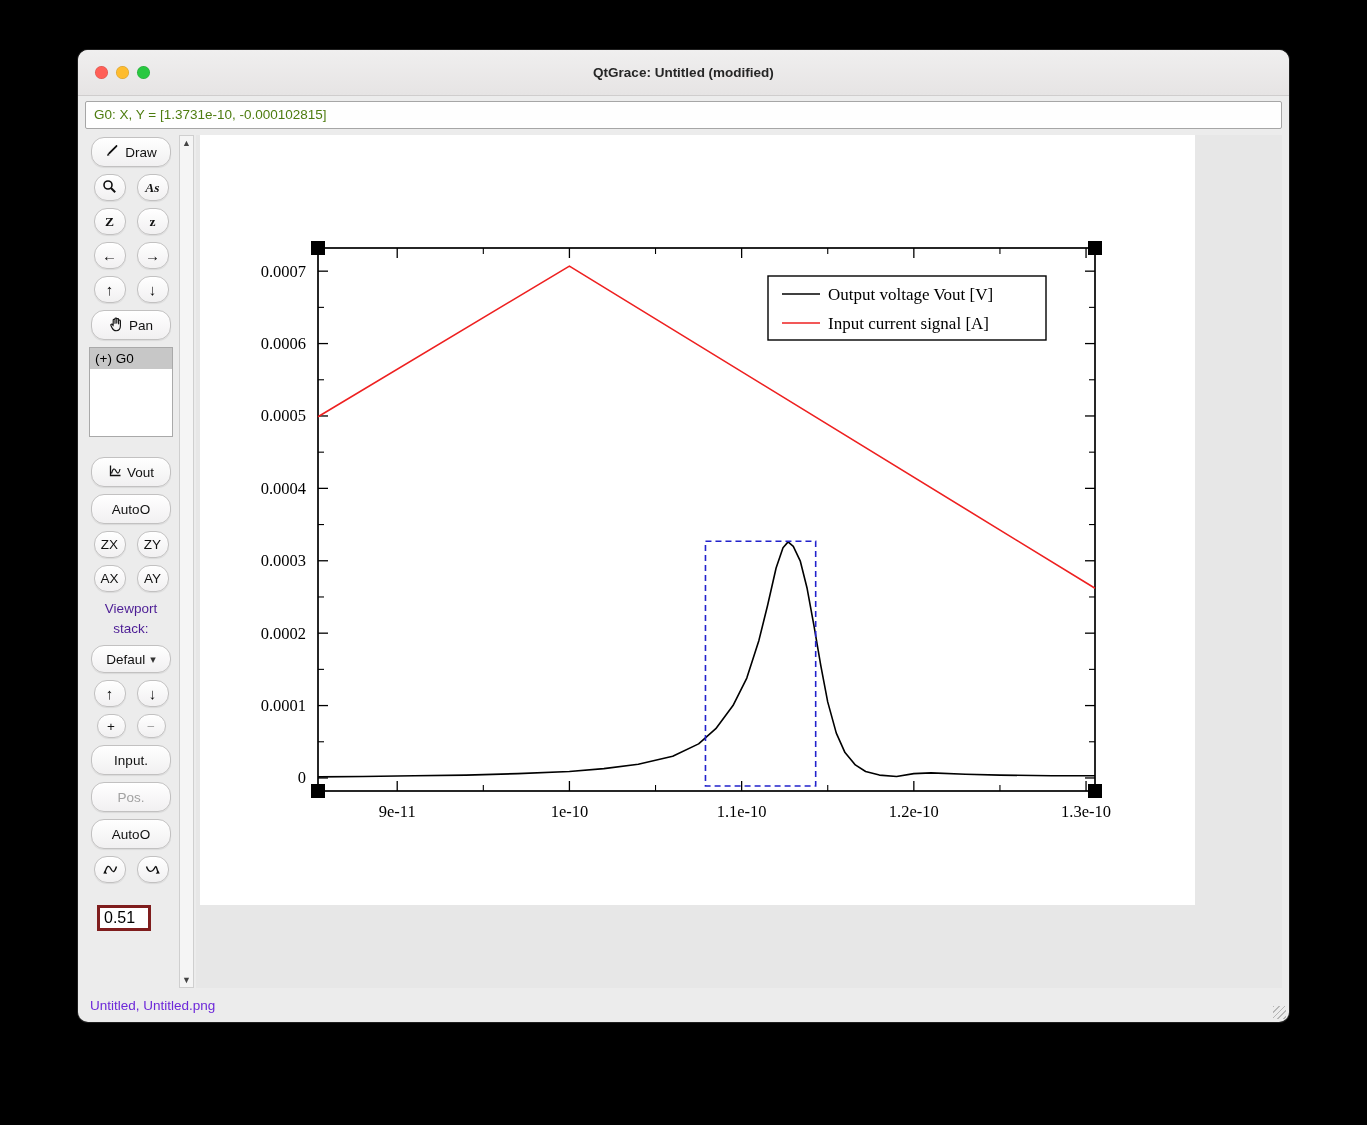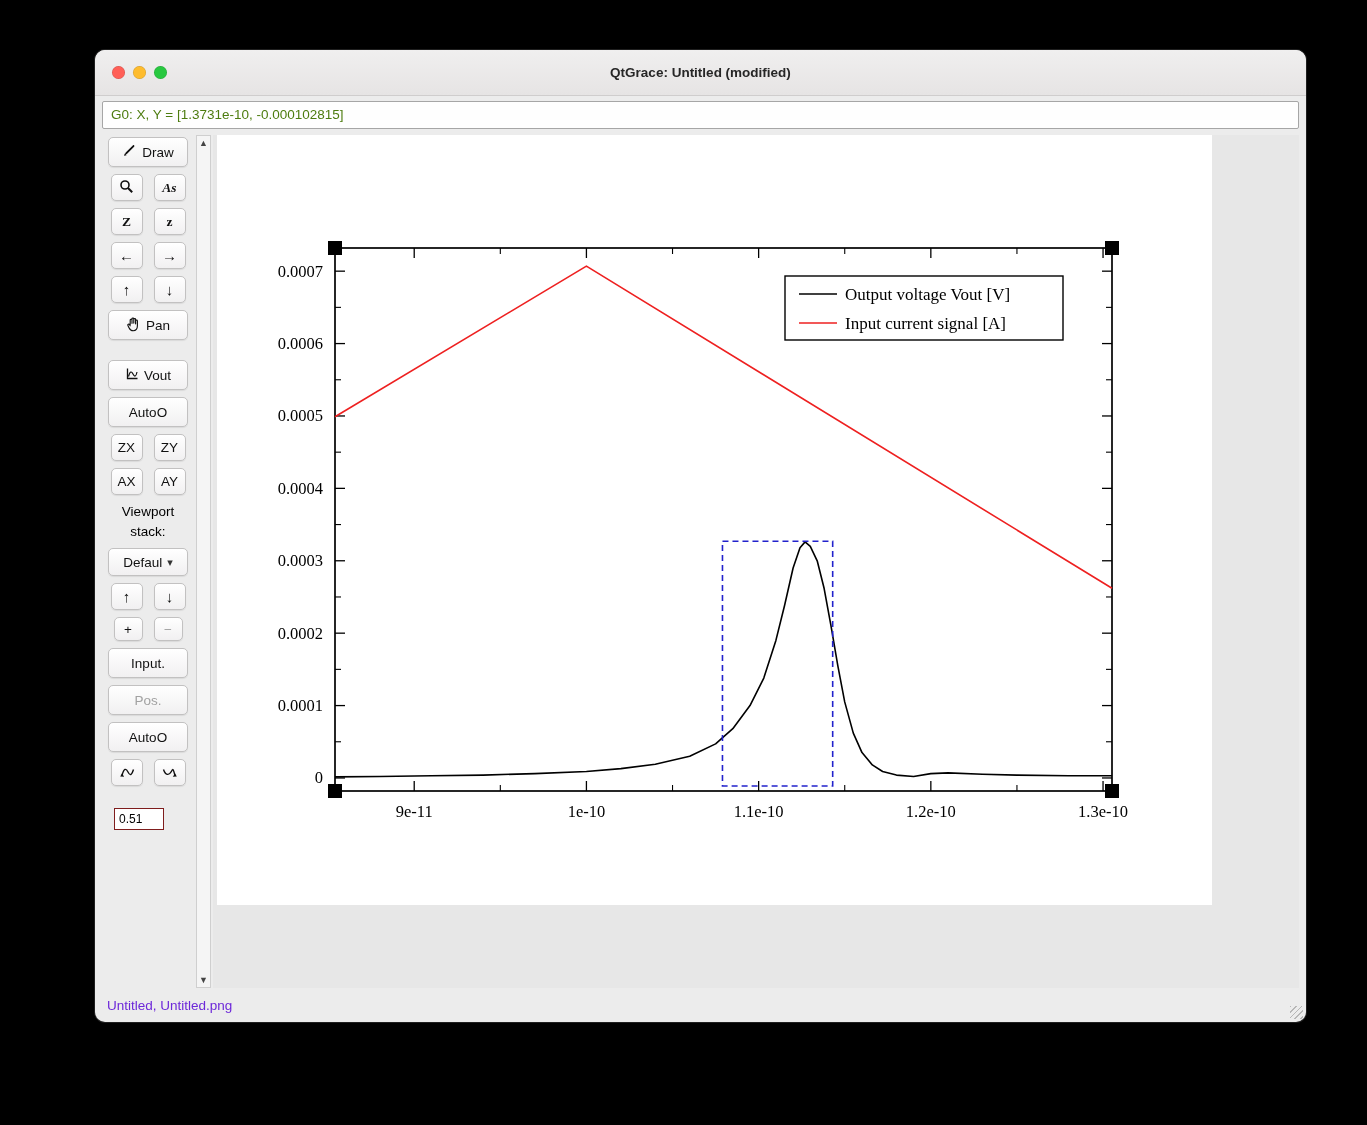--- a/index.html
+++ b/index.html
@@ -4,53 +4,53 @@
 <style>
   html,body{margin:0;padding:0;}
   body{
     width:1367px;height:1125px;position:relative;background:#000;
     font-family:"Liberation Sans",sans-serif;overflow:hidden;
   }
   .window{
     position:absolute;left:78px;top:50px;width:1211px;height:972px;
     background:#ececec;border-radius:10px;overflow:hidden;
     box-shadow:0 0 0 1px rgba(255,255,255,0.12), 0 18px 50px rgba(0,0,0,.6);
-    display:flex;flex-direction:column;margin-left:17px;
+    display:flex;flex-direction:column;
   }
   
   .titlebar{flex:0 0 45px;position:relative;background:linear-gradient(#f0efef,#e6e4e4);border-bottom:1px solid #cfcdcd;}
   .lights{position:absolute;left:17px;top:0;height:45px;display:flex;align-items:center;gap:8px;}
   .light{width:13px;height:13px;border-radius:50%;box-shadow:inset 0 0 0 .5px rgba(0,0,0,.18);}
   .title{text-align:center;line-height:45px;font-weight:bold;font-size:13.5px;color:#262626;}
   
   .locator{flex:0 0 26px;margin:5px 7px 0 7px;background:#fefefe;border:1px solid #a6a6a6;border-radius:2px;
     font-size:13.5px;line-height:26px;padding-left:8px;color:#4d7c0f;white-space:nowrap;}
   
   .content{flex:1;display:flex;padding:6px 7px 0 7px;min-height:0;}
   .toolbar{flex:0 0 92px;display:flex;flex-direction:column;align-items:center;gap:7px;padding-top:2px;}
   .tb-row{display:flex;gap:11px;justify-content:center;}
   .btn{
-    background:linear-gradient(#ffffff,#f1f0f1);border:1px solid #c2c1c1;border-radius:5px;
+    background:linear-gradient(#ffffff,#f1f0f1);border:1px solid #c2c1c1;border-radius:13px;
     box-shadow:0 1px 1px rgba(0,0,0,.08);font-size:13.5px;color:#111;
     display:flex;align-items:center;justify-content:center;gap:5px;cursor:default;box-sizing:border-box;
   }
   .btn.wide{width:80px;height:30px;}
   .btn.sq{width:32px;height:27px;}
   .btn.disabled{color:#a2a2a2;}
   .serifglyph{font-family:"Liberation Serif",serif;font-weight:bold;}
   .arrowglyph{font-weight:bold;font-size:15px;line-height:1;}
   .graphlist{width:82px;height:88px;background:#fff;border:1px solid #a9a9a9;font-size:13.5px;overflow:hidden;}
   .graphlist .item{height:21px;line-height:21px;padding-left:5px;}
   .graphlist .item.selected{background:#c7c7c7;}
-  .vplabel{font-size:13.5px;text-align:center;line-height:1.45;color:#000000;width:80px;}
+  .vplabel{font-size:13.5px;text-align:center;line-height:1.45;color:#4c1d95;width:80px;}
   .dropdown{width:80px;height:28px;justify-content:center;padding:0 8px;}
   .caret{font-size:11px;color:#333;}
   .spacer6{height:6px;flex:0 0 6px;}
   .spacer8{height:8px;flex:0 0 8px;}
-  .scaleinput{width:40px;height:18px;border:1px solid #7f1d1d;background:#fff;font-size:12px;
+  .scaleinput{width:40px;height:18px;border:3px solid #7f1d1d;background:#fff;font-size:16px;
     font-family:"Liberation Sans",sans-serif;padding:1px 4px;align-self:flex-start;margin-left:12px;}
   
   .vscroll{flex:0 0 15px;margin-left:2px;background:#f5f5f5;border:1px solid #cfcfcf;
     display:flex;flex-direction:column;justify-content:space-between;align-items:center;box-sizing:border-box;}
   .scrollarrow{font-size:9px;color:#444;line-height:14px;width:100%;text-align:center;}
   
   .viewport{flex:1;background:#e7e7e7;margin-left:2px;overflow:hidden;min-width:0;}
   .page{width:995px;height:770px;background:#fff;margin-left:4px;}
   .page svg{display:block;}
   .ticklabel{font:16.5px "Liberation Serif",serif;fill:#000;}
@@ -127,20 +127,23 @@
         </div>
       </div>
 
       <div class="btn wide">
         <span><svg width="15" height="16" viewBox="0 0 15 16">
               <path d="M4.2 8.6 V4.1 a.9.9 0 0 1 1.8 0 V7.3 M6 7.3 V2.9 a.9.9 0 0 1 1.8 0 V7.1 M7.8 7.1 V3.4 a.9.9 0 0 1 1.8 0 V7.6 M9.6 7.8 V4.9 a.9.9 0 0 1 1.8 0 V9.8 c0 3 -1.7 4.9 -4.2 4.9 c-2.1 0 -3.3 -1 -4.2 -3 L1.9 9.5 a.95.95 0 0 1 1.7 -.85 l.6 1.2" fill="none" stroke="#111" stroke-width="1.15" stroke-linecap="round" stroke-linejoin="round"></path>
             </svg></span>
         <span>Pan</span>
       </div>
 
+      <div class="graphlist">
+        <div class="item selected">(+) G0</div>
+      </div>
 
       <div class="spacer6"></div>
 
       <div class="btn wide">
         <span><svg width="14" height="14" viewBox="0 0 14 14">
               <path d="M2.5 1.5 V11.5 H12.5" fill="none" stroke="#111" stroke-width="1.3"></path>
               <path d="M3.5 9.5 C5 4 6.5 4 8 7 S11 10 12 5" fill="none" stroke="#111" stroke-width="1.2"></path>
             </svg></span>
         <span>Vout</span>
       </div>

